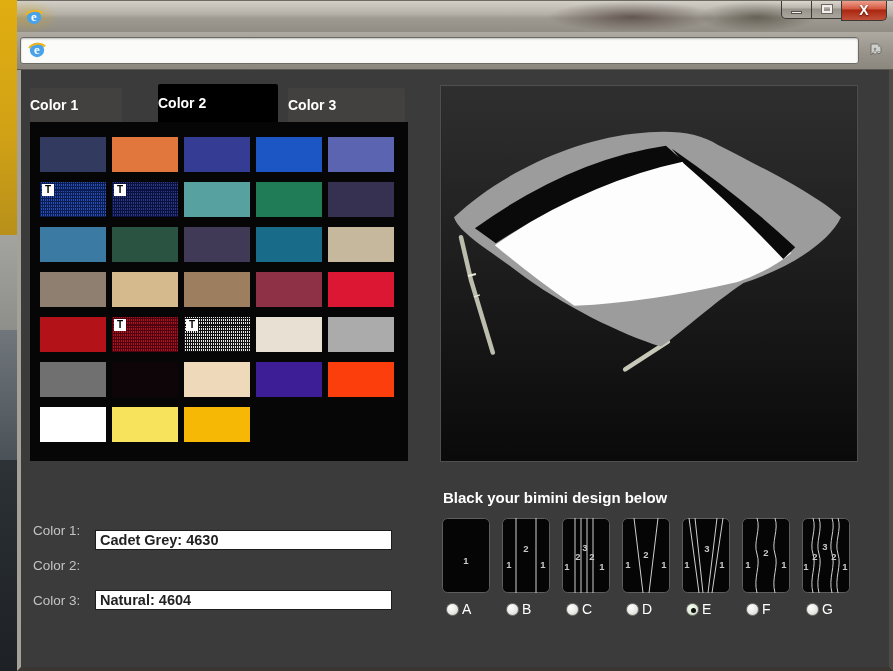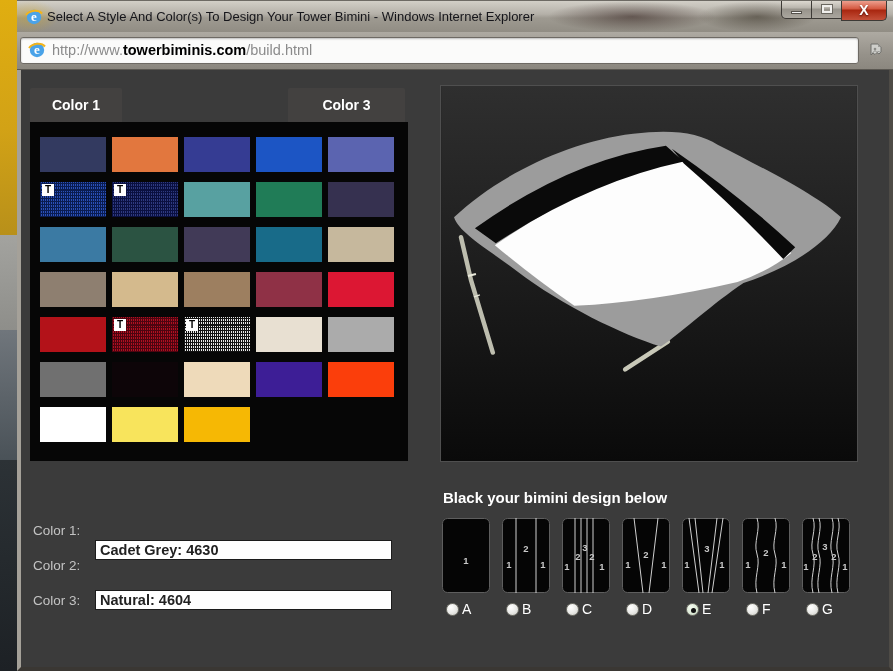--- a/index.html
+++ b/index.html
@@ -51,21 +51,21 @@
   .address-input { position:absolute; left:3px; top:5px; right:34px; height:27px; background:#fbfbfa;
     border:1px solid #6e6a64; border-radius:3px; box-shadow:inset 0 1px 2px rgba(0,0,0,.25); }
   .url-text { position:absolute; left:31px; top:0; line-height:25px; font-size:14.5px; white-space:nowrap; }
   .url-prefix, .url-path { color:#8b8b8b; }
   .url-domain { color:#000; font-weight:600; }
   .compat { position:absolute; right:8px; top:10px; width:18px; height:18px; }
 
   
   .page { position:absolute; left:0; right:0; top:70px; bottom:0; background:#3b3b3b; }
 
-  .color-tab { position:absolute; color:#fff; font-weight:bold; font-size:14px; text-align:center;
+  .color-tab { position:absolute; color:#fff; font-weight:bold; font-size:14px; 
     background:#434140; border-radius:2px 2px 0 0; cursor:pointer; }
   .color-tab.t1 { left:9px;  top:18px; width:92px;  height:34px; line-height:34px; }
   .color-tab.t2 { left:137px; top:14px; width:120px; height:38px; line-height:38px; background:#000; }
   .color-tab.t3 { left:267px; top:18px; width:117px; height:34px; line-height:34px; }
 
   .grid-panel { position:absolute; left:9px; top:52px; width:378px; height:339px; background:#060606; }
   .swatch { position:absolute; width:66px; height:35px; }
   .badge { position:absolute; left:2px; top:2px; width:12px; height:12px; background:#fff;
     color:#000; font-weight:bold; font-size:10px; line-height:12px; text-align:center; }
 
@@ -105,54 +105,53 @@
 
   <div class="titlebar">
     <div class="blob-gold"></div>
     <div class="blob-dark1"></div>
     <div class="blob-dark2"></div>
     <svg class="fav" style="left:8px;top:7px" viewBox="0 0 18 18">
       <circle cx="9" cy="9" r="7.2" fill="#4aa3e8"></circle>
       <text x="9" y="13.4" font-size="13" font-weight="bold" fill="#fff" text-anchor="middle" font-family="Liberation Serif, serif">e</text>
       <path d="M1,7 A9.5,7 -15 0 1 17,5.5" fill="none" stroke="#f2b41c" stroke-width="2"></path>
     </svg>
-    <span class="title-text">Select A Style And Color(s) To Design Your Tower Bimini - Windows Internet Explorer</span>
     <div class="win-buttons">
       <div class="win-btn min">
           <div class="glyph-min"></div>
         </div>
       <div class="win-btn max">
           <div class="glyph-max"></div>
         </div>
       <div class="win-btn close">
           <span class="glyph-close">X</span>
         </div>
     </div>
   </div>
 
   <div class="addressrow">
     <div class="address-input">
       <svg class="fav" style="left:7px;top:3px" viewBox="0 0 18 18">
         <circle cx="9" cy="9" r="7.2" fill="#4aa3e8"></circle>
         <text x="9" y="13.4" font-size="13" font-weight="bold" fill="#fff" text-anchor="middle" font-family="Liberation Serif, serif">e</text>
         <path d="M1,7 A9.5,7 -15 0 1 17,5.5" fill="none" stroke="#f2b41c" stroke-width="2"></path>
       </svg>
-      <span class="url-text"><span class="url-prefix">http://www.</span><span class="url-domain">towerbiminis.com</span><span class="url-path">/build.html</span></span>
     </div>
     <svg class="compat" viewBox="0 0 18 18">
       <path d="M4,2 h7 l3,3 v5 l-2,2 -2,-1.5 -2,2 -2,-1.5 -2,2 z" fill="#cfcfcb" stroke="#6f6f6b" stroke-width="1"></path>
       <path d="M11,2 v3 h3 z" fill="#9d9d99"></path>
       <circle cx="8" cy="7" r="1.3" fill="#8b8b87"></circle>
       <path d="M5.5,11 l2.5,-2.5 2,2 1.5,-1.5 1.5,1.5" fill="none" stroke="#8b8b87" stroke-width="1"></path>
     </svg>
   </div>
 
   <div class="page">
 
     <div class="color-tab t1">Color 1</div>
+    <div class="color-tab t2">Color 2</div>
     <div class="color-tab t3">Color 3</div>
 
     <div class="grid-panel" id="swatch-grid">
         <div class="swatch" style="left: 10px; top: 15px; background: rgb(51, 58, 96);"></div>
         <div class="swatch" style="left: 82px; top: 15px; background: rgb(226, 119, 62);"></div>
         <div class="swatch" style="left: 154px; top: 15px; background: rgb(53, 60, 147);"></div>
         <div class="swatch" style="left: 226px; top: 15px; background: rgb(28, 85, 196);"></div>
         <div class="swatch" style="left: 298px; top: 15px; background: rgb(91, 100, 176);"></div>
         <div class="swatch" style="left: 10px; top: 60px; background: repeating-linear-gradient(0deg, rgb(10, 28, 80) 0px, rgb(10, 28, 80) 1px, transparent 1px, transparent 3px), repeating-linear-gradient(90deg, rgb(10, 28, 80) 0px, rgb(10, 28, 80) 1px, transparent 1px, transparent 2px), repeating-linear-gradient(0deg, transparent 0px, transparent 26px, rgb(10, 28, 80) 26px, rgb(10, 28, 80) 27px, transparent 27px, transparent 30px, rgb(10, 28, 80) 30px, rgb(10, 28, 80) 31px) rgb(42, 80, 184);">
           <span class="badge">T</span>
@@ -211,21 +210,21 @@
 
         <path fill="#fdfdfd" d="M 54,160 Q 145,98 233,66 Q 300,120 352,168 Q 330,186 298,197 Q 212,217 134,221 Q 92,192 54,160 Z"></path>
 
         <path fill="#0a0a0a" d="M 34,143 Q 130,74 226,60 L 244,76 Q 150,96 55,158 Z"></path>
         <path fill="#0a0a0a" d="M 232,63 Q 300,110 356,162 L 344,174 Q 295,122 244,78 Z"></path>
       </svg>
     </div>
 
 
     <span class="field-label" style="top:453px">Color 1:</span>
-    <input class="field-input" style="top: 470px;" value="Cadet Grey: 4630">
+    <input class="field-input" style="top: 460px;" value="Cadet Grey: 4630">
     <span class="field-label" style="top:488px">Color 2:</span>
     <span class="field-label" style="top:523px">Color 3:</span>
     <input class="field-input" style="top: 520px;" value="Natural: 4604">
 
     <div class="heading h-design">Black your bimini design below</div>
     <div id="designs">
         <div class="design-thumb" style="left: 421px;"><svg width="48" height="75" viewBox="0 0 48 75">
       <rect x="0.5" y="0.5" width="47" height="74" rx="5" fill="#050505" stroke="#5e5e5e"></rect>
             <text x="24" y="46" fill="#c9c9c9" font-size="9.5" font-weight="bold" text-anchor="middle" font-family="Liberation Sans, sans-serif">1</text>
           </svg></div>

